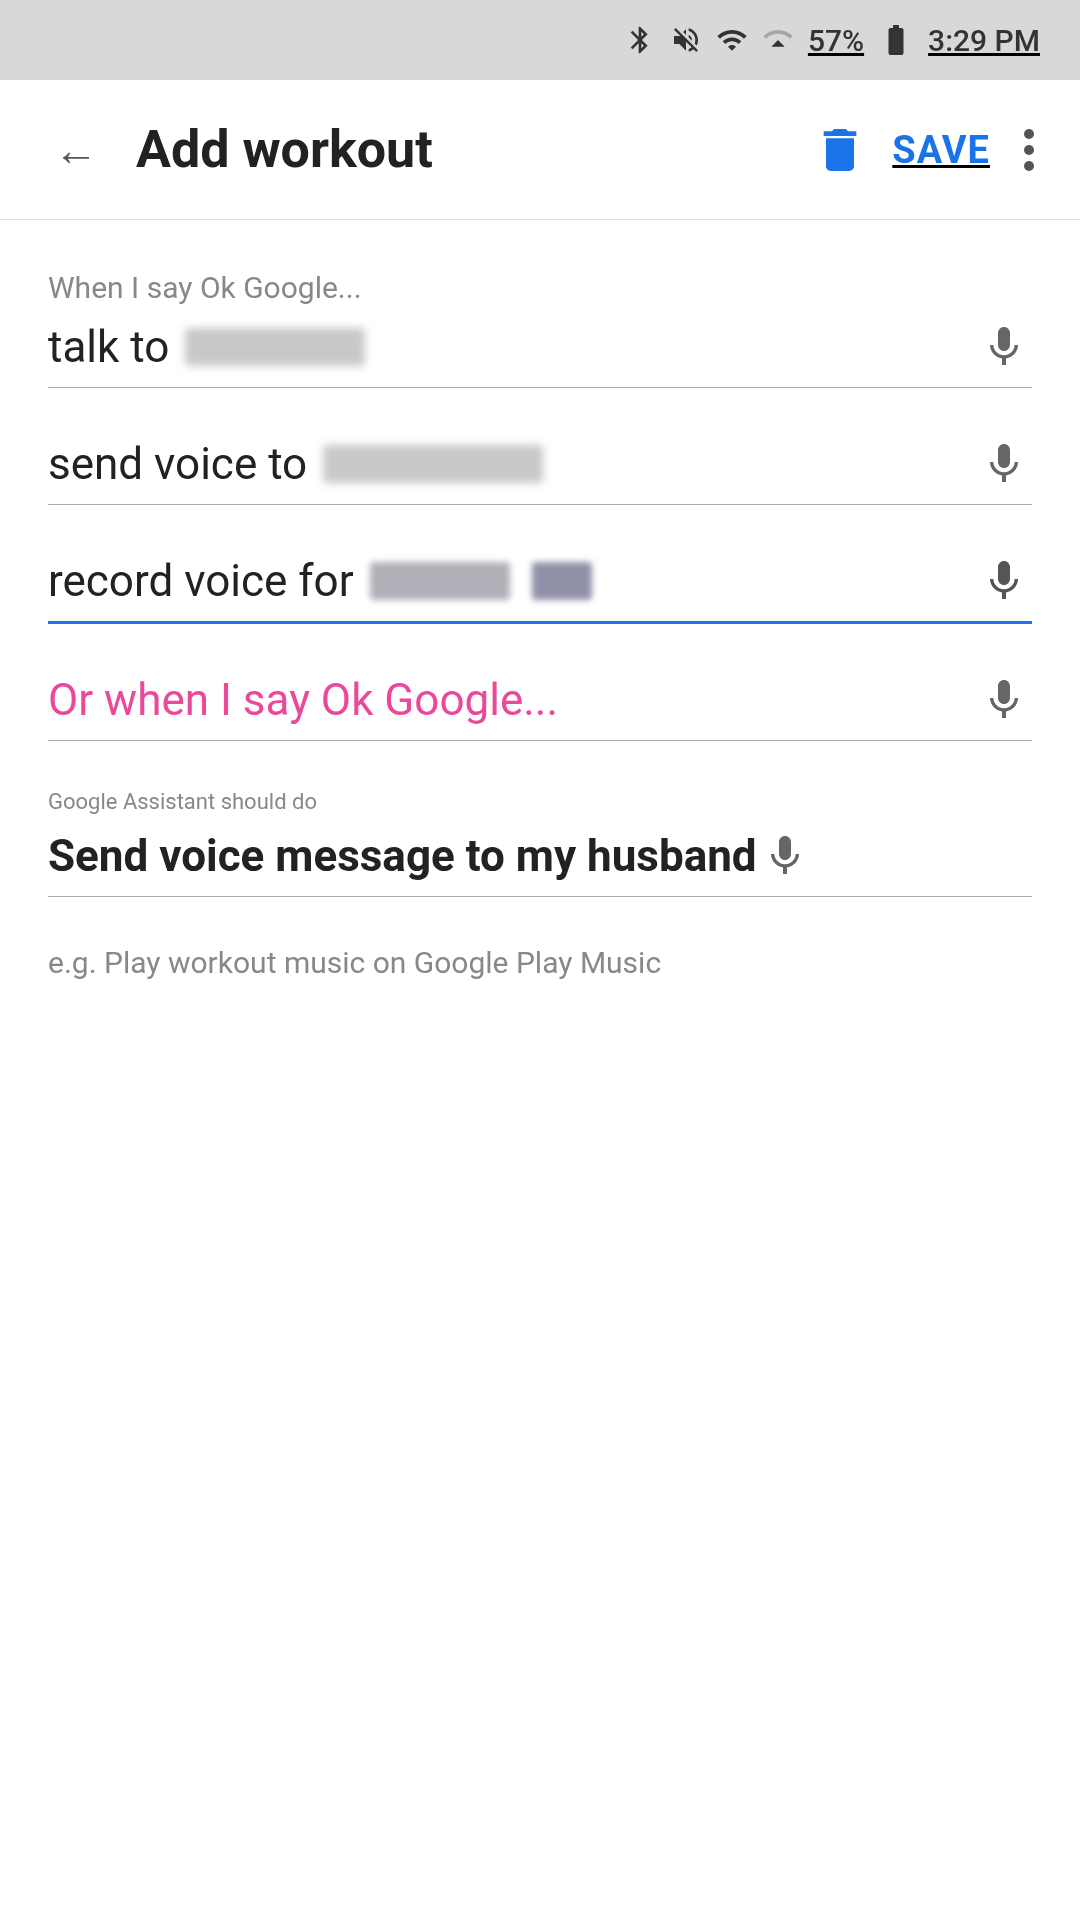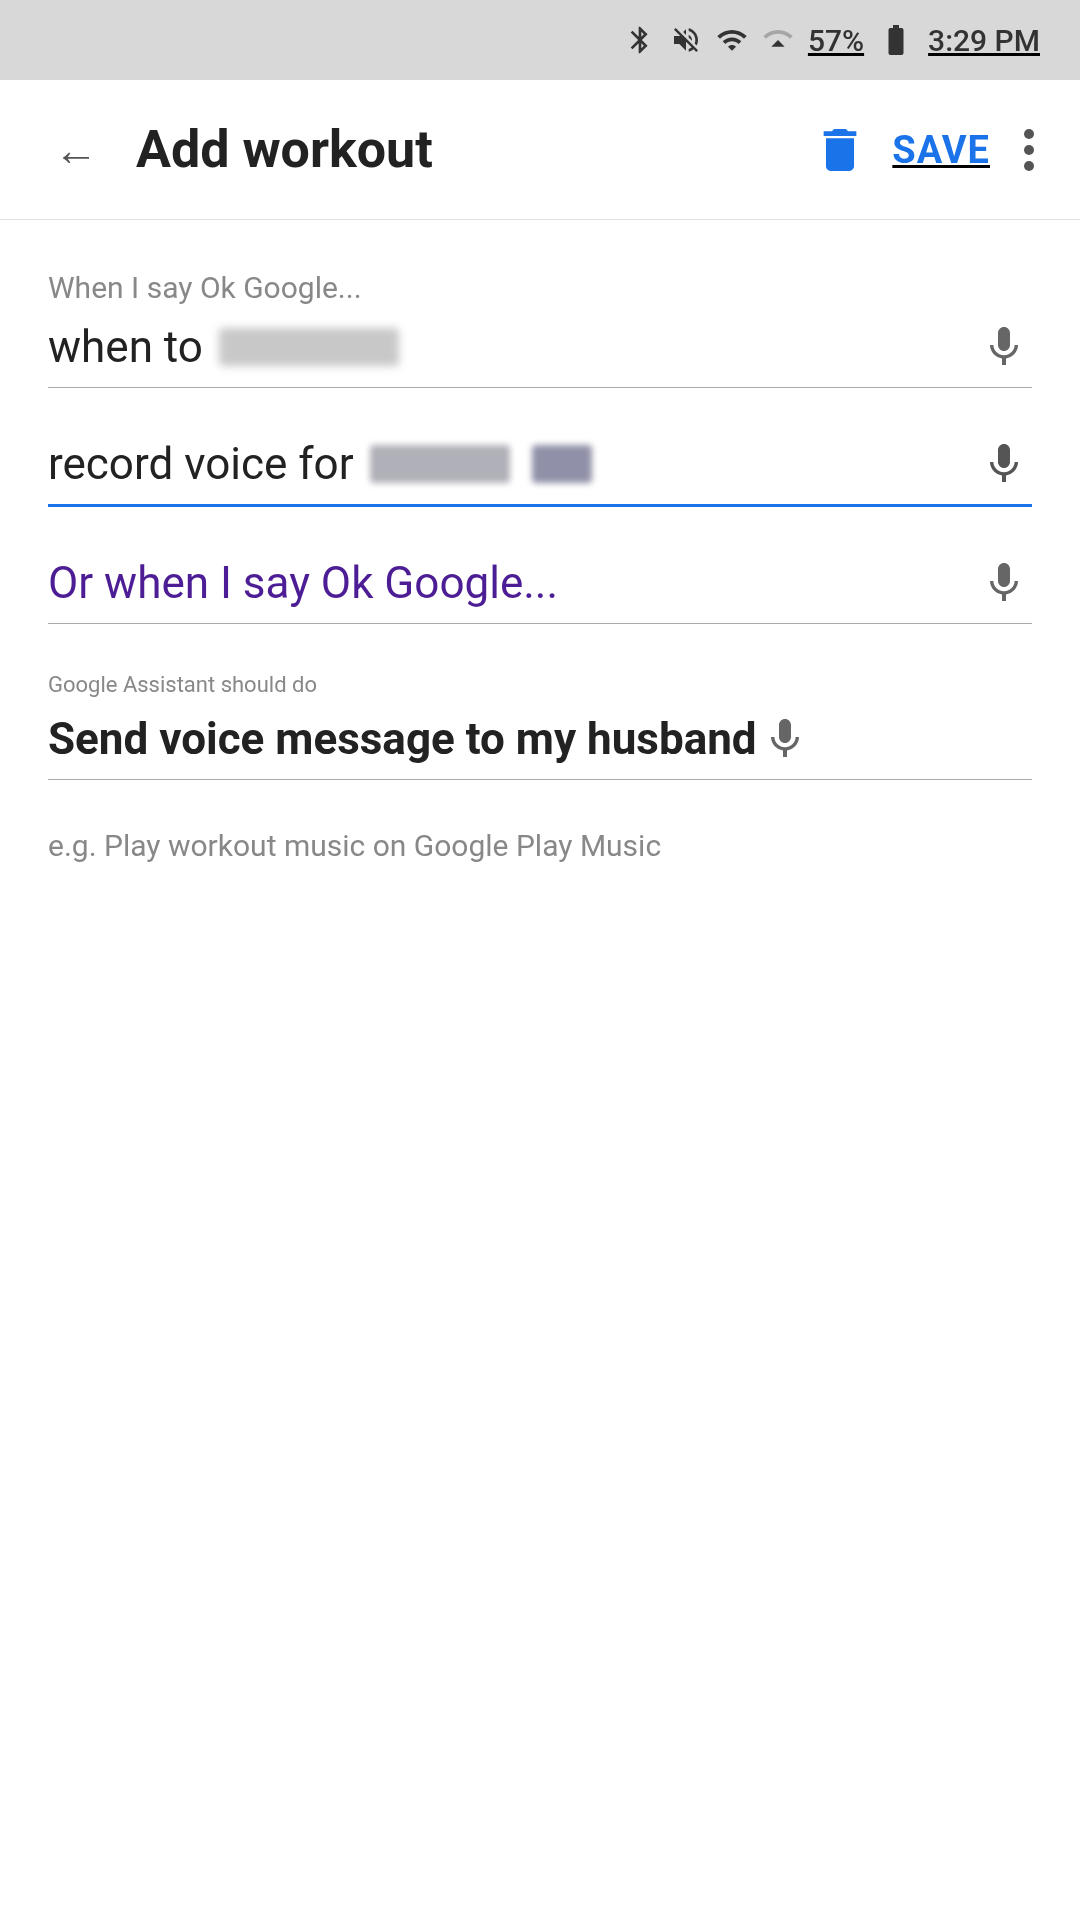--- a/index.html
+++ b/index.html
@@ -155,21 +155,21 @@
       font-size: 44px;
       color: #222;
       flex: 1;
       display: flex;
       align-items: center;
       gap: 16px;
     }
 
     .input-placeholder {
       font-size: 44px;
-      color: #4c1d95;
+      color: #ec4899;
       flex: 1;
     }
 
     .blurred-text {
       display: inline-block;
       width: 180px;
       height: 38px;
       background: #c8c8c8;
       border-radius: 4px;
       filter: blur(4px);
@@ -290,30 +290,41 @@
     </div>
   </div>
 </div>
 
 <div class="content">
 
   <div class="section-label">When I say Ok Google...</div>
 
   <div class="input-row">
     <div class="input-text">
-      <span>when to</span>
+      <span>talk to</span>
       <span class="blurred-text"></span>
     </div>
     <div class="mic-icon">
       <svg width="48" height="48" viewBox="0 0 24 24" fill="#666">
         <path d="M12 14c1.66 0 2.99-1.34 2.99-3L15 5c0-1.66-1.34-3-3-3S9 3.34 9 5v6c0 1.66 1.34 3 3 3zm5.3-3c0 3-2.54 5.1-5.3 5.1S6.7 14 6.7 11H5c0 3.41 2.72 6.23 6 6.72V21h2v-3.28c3.28-.48 6-3.3 6-6.72h-1.7z"></path>
       </svg>
     </div>
   </div>
 
+  <div class="input-row">
+    <div class="input-text">
+      <span>send voice to</span>
+      <span class="blurred-text-2"></span>
+    </div>
+    <div class="mic-icon">
+      <svg width="48" height="48" viewBox="0 0 24 24" fill="#666">
+        <path d="M12 14c1.66 0 2.99-1.34 2.99-3L15 5c0-1.66-1.34-3-3-3S9 3.34 9 5v6c0 1.66 1.34 3 3 3zm5.3-3c0 3-2.54 5.1-5.3 5.1S6.7 14 6.7 11H5c0 3.41 2.72 6.23 6 6.72V21h2v-3.28c3.28-.48 6-3.3 6-6.72h-1.7z"></path>
+      </svg>
+    </div>
+  </div>
 
   <div class="input-row active">
     <div class="input-text">
       <span>record voice for</span>
       <span class="blurred-text-3"></span>
       <span class="blurred-text-3b"></span>
     </div>
     <div class="mic-icon">
       <svg width="48" height="48" viewBox="0 0 24 24" fill="#555">
         <path d="M12 14c1.66 0 2.99-1.34 2.99-3L15 5c0-1.66-1.34-3-3-3S9 3.34 9 5v6c0 1.66 1.34 3 3 3zm5.3-3c0 3-2.54 5.1-5.3 5.1S6.7 14 6.7 11H5c0 3.41 2.72 6.23 6 6.72V21h2v-3.28c3.28-.48 6-3.3 6-6.72h-1.7z"></path>

